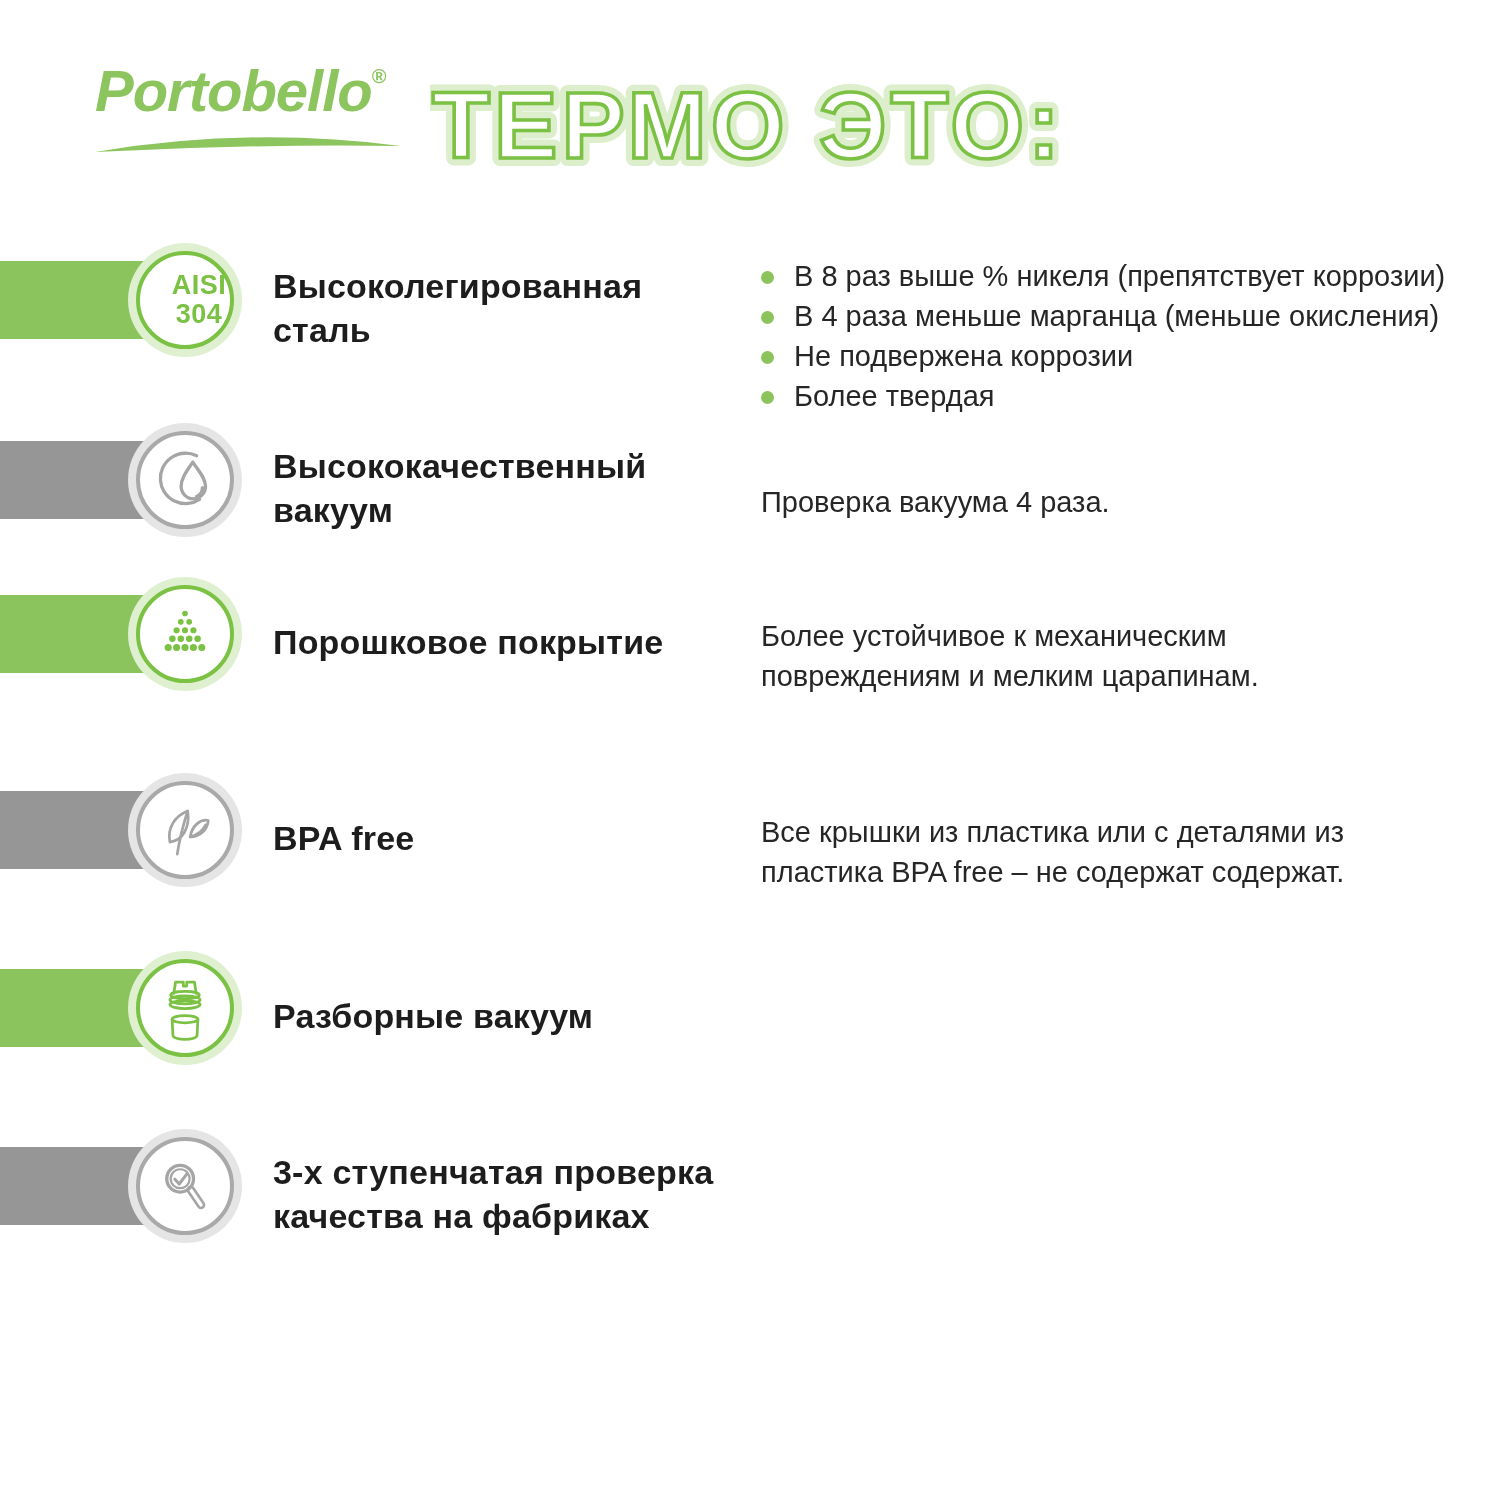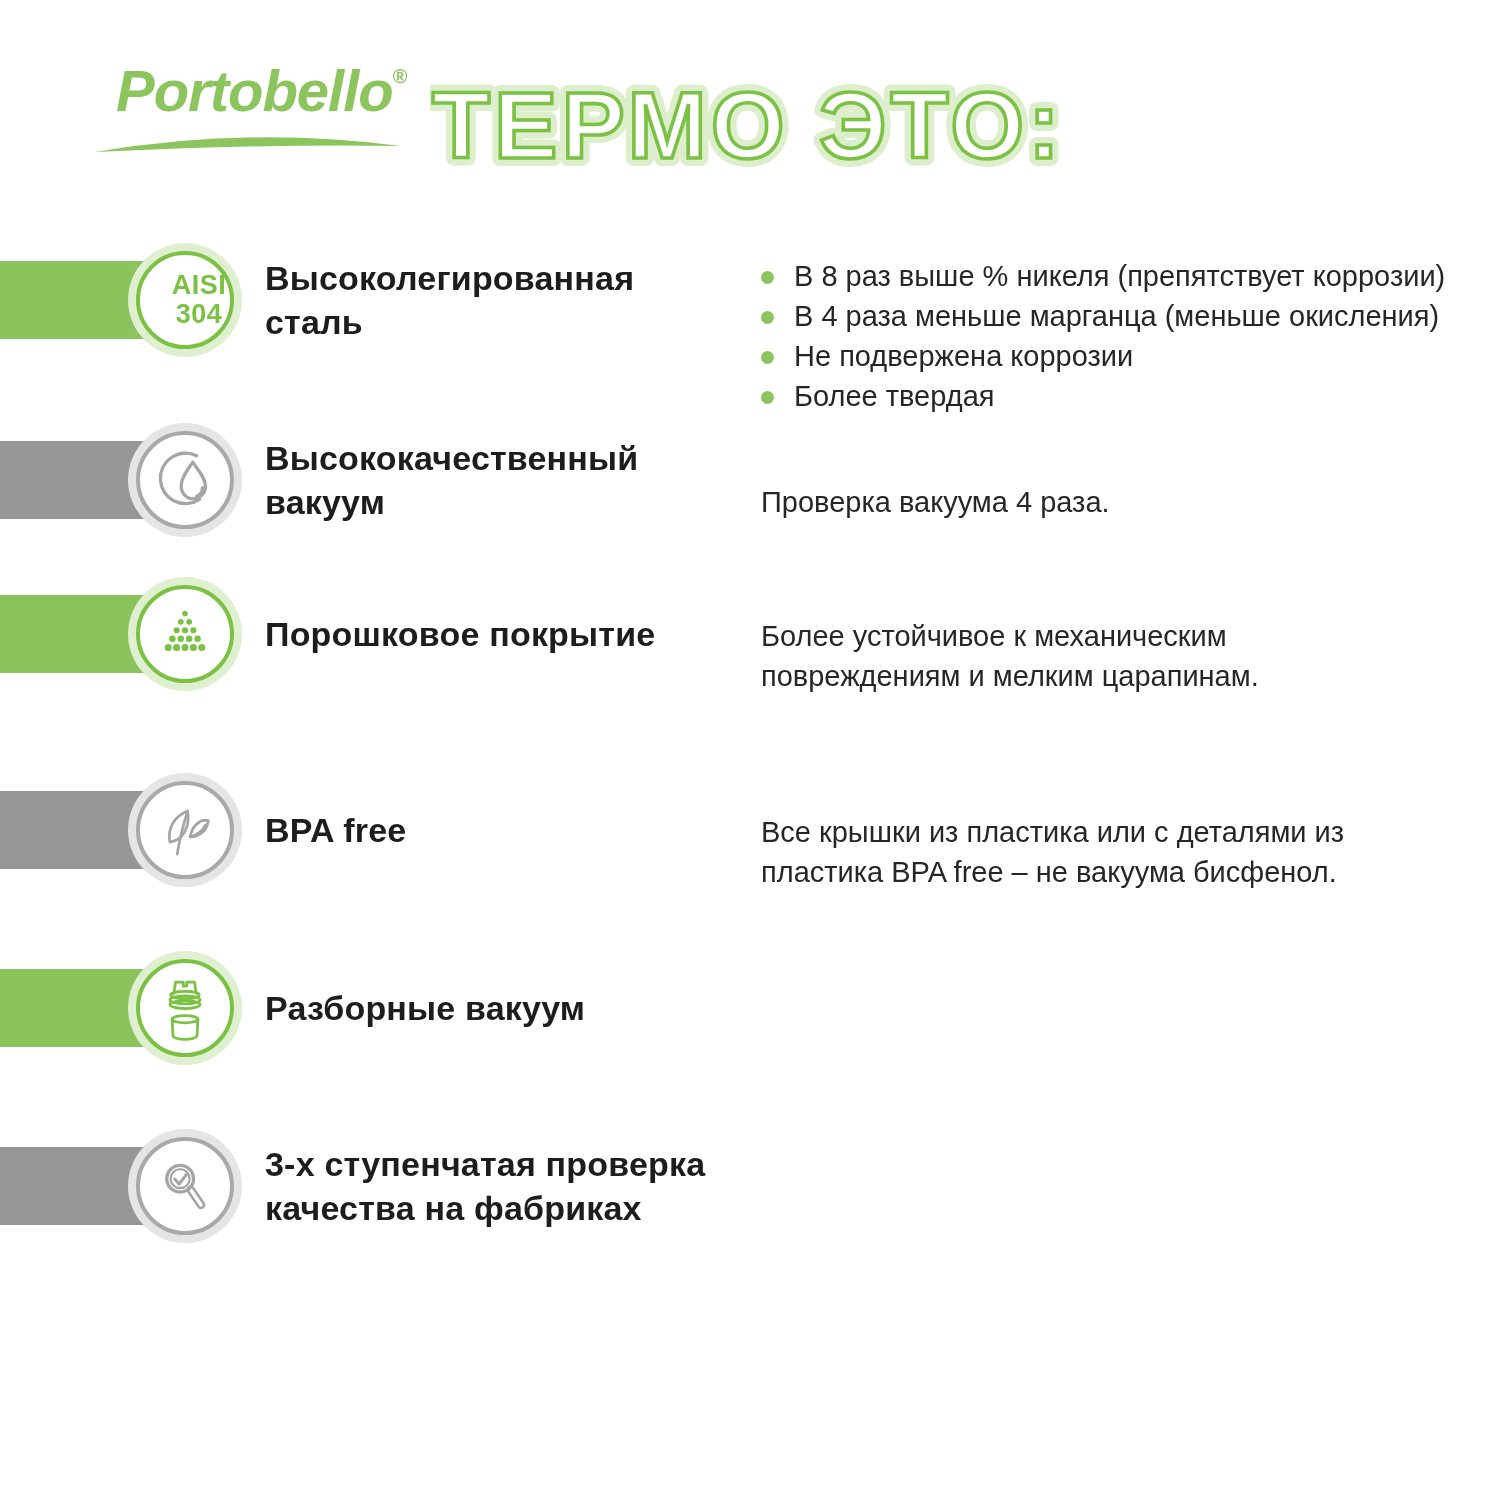--- a/index.html
+++ b/index.html
@@ -4,21 +4,21 @@
 <style>
   html,body{margin:0;padding:0;}
   body{
     width:1500px;height:1500px;position:relative;background:#ffffff;
     font-family:"Liberation Sans", sans-serif;overflow:hidden;
   }
   
   .logo{position:absolute;left:95px;top:62px;width:360px;}
   .logo-text{
     font-size:58px;font-weight:bold;font-style:italic;color:#8CC45D;
-    letter-spacing:-1px;display:block;line-height:1.0;margin-left:21px;
+    letter-spacing:-1px;display:block;line-height:1.0;
   }
   .logo-text sup{font-size:20px;font-style:normal;vertical-align:28px;letter-spacing:0;}
   .swoosh{display:block;margin-top:14px;margin-left:-2px;}
   .big-title{position:absolute;left:430px;top:56px;}
   .big-title text{
     font-family:"Liberation Sans", sans-serif;font-weight:bold;
     font-size:95px;letter-spacing:4px;
   }
   .big-title .glow{fill:#DCEECB;stroke:#DCEECB;stroke-width:16;stroke-linejoin:round;}
   .big-title .main{fill:#ffffff;stroke:#7BC143;stroke-width:3.6;}
@@ -34,21 +34,21 @@
   .row[data-tone="green"] .bar{background:#8BC45C;}
   .row[data-tone="green"] .halo{background:#DFF0D1;}
   .row[data-tone="green"] .disc{border-color:#7BC143;}
   .row[data-tone="gray"] .bar{background:#969696;}
   .row[data-tone="gray"] .halo{background:#E5E5E5;}
   .row[data-tone="gray"] .disc{border-color:#A9A9A9;}
   .badge{font-weight:bold;color:#7BC143;font-size:27px;line-height:29px;
          text-align:center;letter-spacing:0.5px;margin-left:28px;}
   .title{
     position:absolute;left:265px;top:50%;transform:translateY(-50%);
-    margin:0;width:490px;font-size:34px;font-weight:bold;line-height:44px;
+    margin:8px;width:490px;font-size:34px;font-weight:bold;line-height:44px;
     color:#1D1D1D;white-space:pre-line;letter-spacing:0.2px;
   }
   .right{
     position:absolute;left:757px;top:50%;transform:translateY(calc(-50% + 18px));
     margin:4px;width:740px;font-size:29px;line-height:40px;color:#262626;
     white-space:pre-line;font-weight:normal;
   }
   .bullets{transform:translateY(calc(-50% + 32px));white-space:normal;}
   .bullet{display:flex;align-items:baseline;height:40px;}
   .dot{width:13px;height:13px;border-radius:50%;background:#8BC45C;
@@ -151,21 +151,21 @@
   <div class="disc">
     <svg class="icon-svg" width="62" height="62" viewBox="0 0 72 72" fill="none" stroke="#A5A5A5" stroke-width="3.2" stroke-linecap="round" stroke-linejoin="round">
       <path d="M39,14 C24,20 15,34 18.5,50 C34,48 42,32 39,14 Z"></path>
       <path d="M27,64 C29,50 34,30 39,14"></path>
       <path d="M42,44 C44,31 54,23 63,25 C62,36 53,44 42,44 Z"></path>
       <path d="M42,44 C50,42 57,36 60,30"></path>
     </svg>
   </div>
   <h2 class="title">BPA free</h2>
   <p class="right">Все крышки из пластика или с деталями из
-пластика BPA free – не вакуума бисфенол.</p>
+пластика BPA free – не содержат содержат.</p>
 </section>
 
 <section class="row" style="top:920px" data-tone="green">
   <div class="bar"></div>
   <div class="halo"></div>
   <div class="disc">
     <svg class="icon-svg" width="62" height="68" viewBox="0 0 72 78" fill="none" stroke="#7BC143" stroke-width="3.2" stroke-linecap="round" stroke-linejoin="round">
       <path d="M23,22 L25,9 h9 v4.5 h4 v-4.5 h9 L49,22"></path>
       <ellipse cx="36" cy="24" rx="16.5" ry="4.2"></ellipse>
       <ellipse cx="36" cy="29.5" rx="17.5" ry="4.6"></ellipse>

